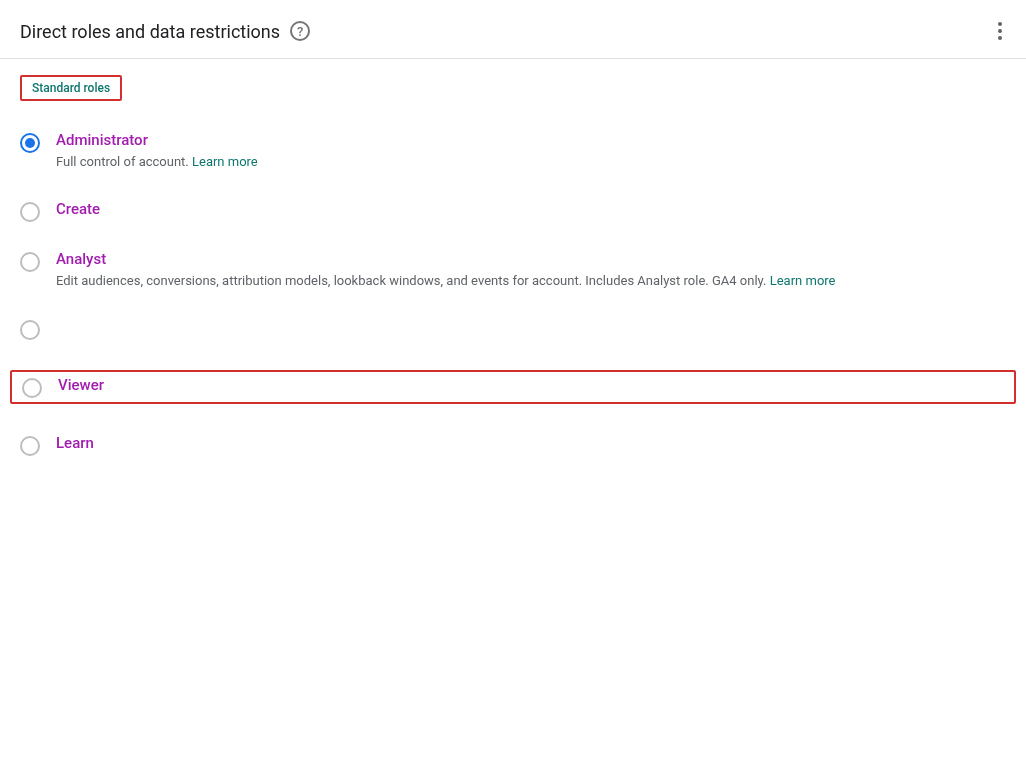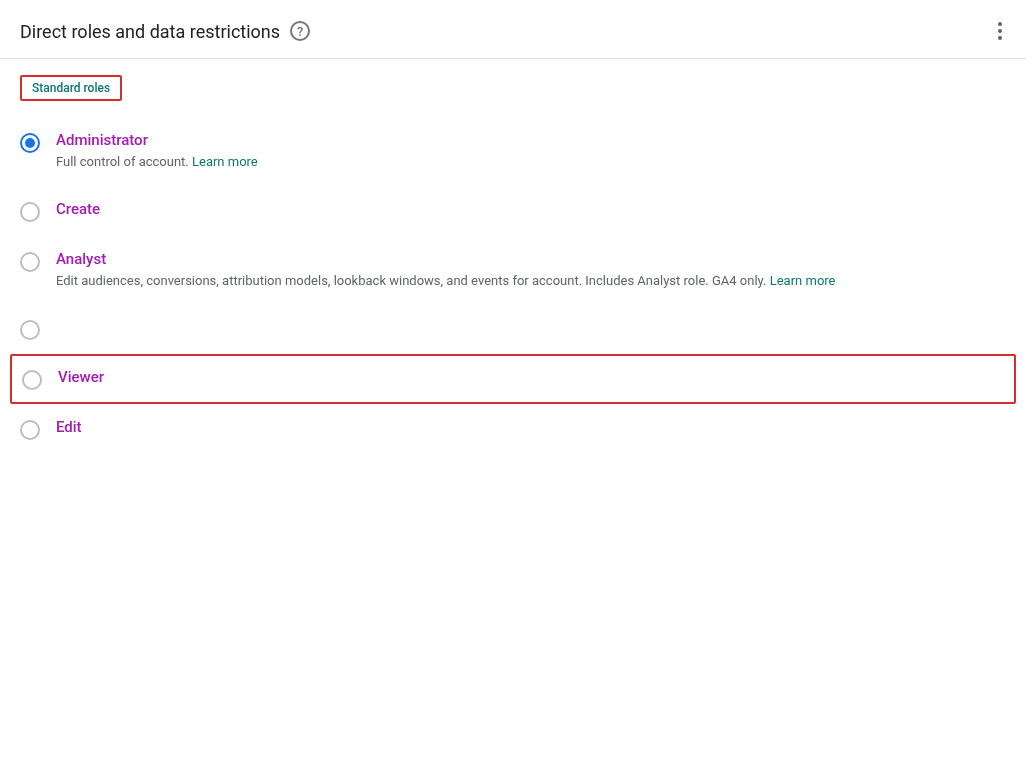--- a/index.html
+++ b/index.html
@@ -99,22 +99,22 @@
     .role-item {
       display: flex;
       align-items: flex-start;
       gap: 16px;
       padding: 14px 0;
     }
 
     .role-item.highlighted {
       border: 2px solid #d32f2f;
       border-radius: 2px;
-      padding: 12px 10px;
-      margin: 0 -10px;
+      padding: 4px 10px;
+      margin: 16px -10px;
     }
 
     .radio-container {
       margin-top: 2px;
       flex-shrink: 0;
     }
 
     
     .radio-outer {
       width: 20px;
@@ -234,18 +234,18 @@
       <div class="role-content">
         <div class="role-name">Viewer</div>
       </div>
     </div>
 
     <div class="role-item">
       <div class="radio-container">
         <div class="radio-outer"></div>
       </div>
       <div class="role-content">
-        <div class="role-name">Edit</div>
+        <div class="role-name">Learn</div>
       </div>
     </div>
 
   </div>
 </div>
 
 </body></html>

